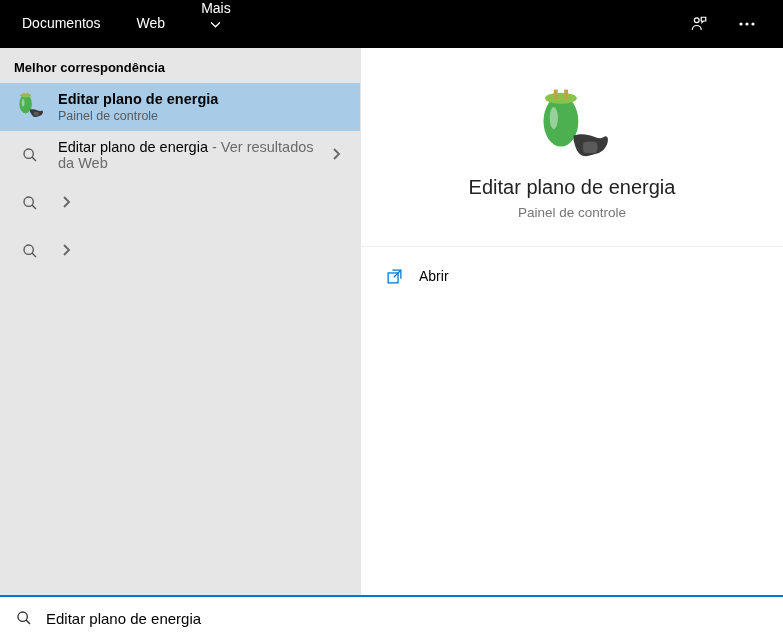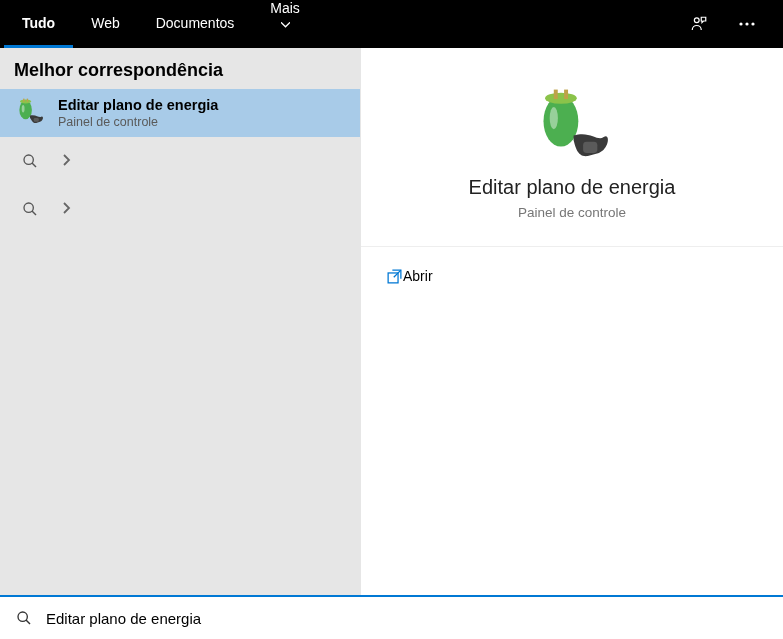--- a/index.html
+++ b/index.html
@@ -10,57 +10,56 @@
     .tab { color: #fff; font-size: 14px; padding: 0 18px; display: flex; align-items: center; cursor: pointer; height: 100%; border-bottom: 3px solid transparent; }
     .tab.active { font-weight: 600; border-bottom: 3px solid #0078d4; }
     .tab-more { display: flex; align-items: center; gap: 6px; flex-direction: column; }
     .header-spacer { flex: 1; }
     .header-icons { display: flex; align-items: center; gap: 8px; padding-right: 12px; }
     .header-icon-btn { width: 40px; height: 40px; display: flex; align-items: center; justify-content: center; cursor: pointer; color: #fff; }
     
     .body { flex: 1; display: flex; min-height: 0; }
     .sidebar { width: 360px; background: #e6e6e6; display: flex; flex-direction: column; }
     
-    .section-header { font-size: 18px; font-weight: 600; padding: 12px 14px 8px; color: #000; }
+    .section-header { font-size: 13px; font-weight: 600; padding: 12px 14px 8px; color: #000; }
     
     .result-row { display: flex; align-items: center; padding: 8px 14px; cursor: pointer; gap: 12px; }
     .result-row.selected { background: #a8cbe8; }
     .result-row .icon-slot { width: 32px; height: 32px; display: flex; align-items: center; justify-content: center; flex-shrink: 0; }
     .result-row .text-slot { flex: 1; min-width: 0; }
     .result-title { font-size: 14.5px; color: #000; }
     .result-title.bold { font-weight: 600; }
     .result-sub { font-size: 12.5px; color: #5a5a5a; margin-top: 2px; }
     .result-row .chevron { width: 18px; text-align: center; color: #666; font-size: 13px; }
     .inline-suffix { color: #6a6a6a; font-weight: 400; }
     
     .detail { flex: 1; background: #fff; display: flex; flex-direction: column; border-left: 1px solid #e6e6e6; }
     .detail-hero { display: flex; flex-direction: column; align-items: center; padding: 40px 20px 26px; border-bottom: 1px solid #eee; }
     .detail-icon { width: 76px; height: 76px; margin-bottom: 12px; }
     .detail-title { font-size: 20px; color: #222; margin-bottom: 6px; text-align: center; }
     .detail-sub { font-size: 13.5px; color: #767676; }
     
     .actions { padding: 8px 0; }
-    .action-row { display: flex; align-items: center; padding: 12px 24px; gap: 0; cursor: pointer; }
+    .action-row { display: flex; align-items: center; padding: 12px 24px; gap: 16px; cursor: pointer; }
     .action-icon { width: 18px; height: 18px; display: flex; align-items: center; justify-content: center; color: #0078d4; }
     .action-label { font-size: 14px; color: #000; }
     
     .search-bar { border-top: 2px solid #0078d4; height: 44px; display: flex; align-items: center; padding: 0 16px; gap: 14px; background: #fff; }
     .search-bar input { border: none; outline: none; font-size: 15px; flex: 1; color: #000; background: transparent; }
     
     .search-icon-svg { width: 16px; height: 16px; }
     .search-icon-small { width: 16px; height: 16px; color: #555; }
   </style>
 </head>
 <body>
 
 <div class="header">
   <div class="tabs">
-    <div class="tab active">Tudo</div>
+    <div class="tab">Documentos</div>
     <div class="tab">Web</div>
-    <div class="tab">Documentos</div>
     <div class="tab tab-more">
       <span>Mais</span>
       <svg width="9" height="6" viewBox="0 0 10 6">
           <path d="M0 0 L5 5 L10 0" stroke="#fff" stroke-width="1.4" fill="none"></path>
         </svg>
     </div>
   </div>
   <div class="header-spacer"></div>
   <div class="header-icons">
     <div class="header-icon-btn">
@@ -96,20 +95,38 @@
           <rect x="30" y="32" width="8" height="6" rx="2" fill="#5a5a5a"></rect>
         </svg>
       </div>
       <div class="text-slot">
         <div class="result-title bold">Editar plano de energia</div>
         <div class="result-sub">Painel de controle</div>
       </div>
     </div>
 
 
+    <div class="result-row">
+      <div class="icon-slot">
+        <svg class="search-icon-small" viewBox="0 0 24 24" fill="none" stroke="currentColor" stroke-width="2">
+            <circle cx="10" cy="10" r="7"></circle>
+            <line x1="21" y1="21" x2="15" y2="15"></line>
+          </svg>
+      </div>
+      <div class="text-slot">
+        <div class="result-title">
+          <span>Editar plano de energia</span><span class="inline-suffix"> - Ver resultados da Web</span>
+        </div>
+      </div>
+      <div class="chevron">
+        <svg width="8" height="12" viewBox="0 0 8 12">
+            <path d="M1 1 L6 6 L1 11" stroke="#666" stroke-width="1.8" fill="none"></path>
+          </svg>
+      </div>
+    </div>
 
     <div class="result-row">
       <div class="icon-slot">
         <svg class="search-icon-small" viewBox="0 0 24 24" fill="none" stroke="currentColor" stroke-width="2">
             <circle cx="10" cy="10" r="7"></circle>
             <line x1="21" y1="21" x2="15" y2="15"></line>
           </svg>
       </div>
       <div class="chevron">
         <svg width="8" height="12" viewBox="0 0 8 12">

